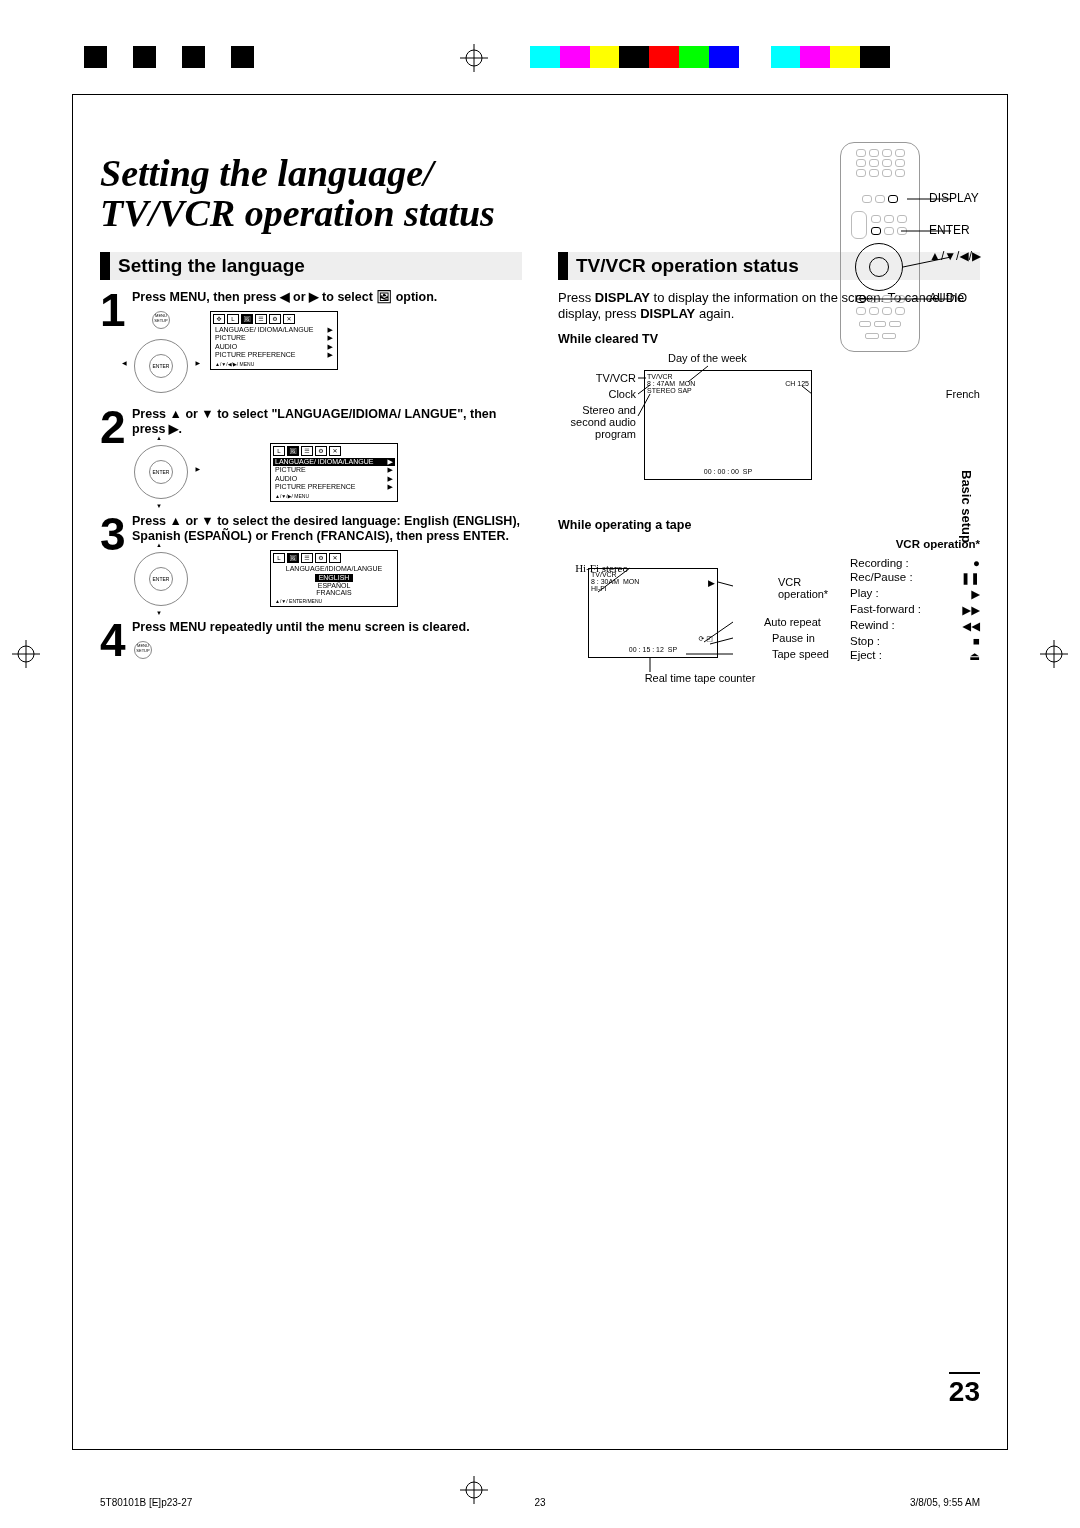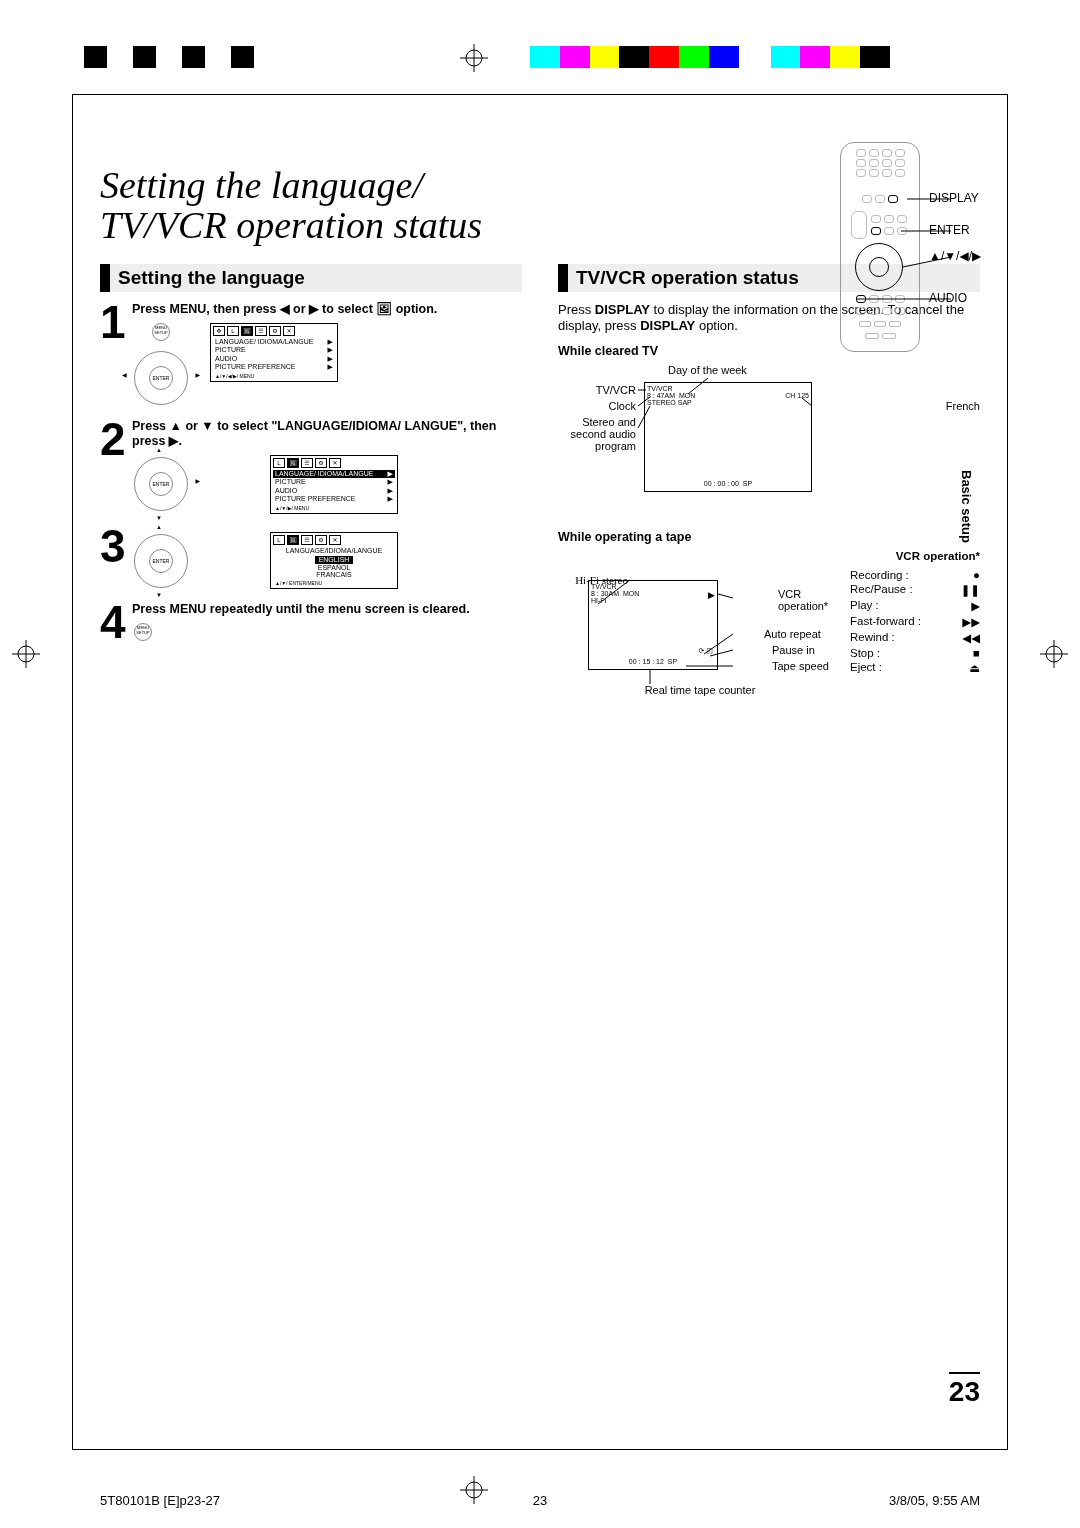--- a/index.html
+++ b/index.html
@@ -34,22 +34,22 @@
   .content {
     position: absolute;
     left: 100px; top: 130px; right: 100px; bottom: 120px;
   }
 
   .title {
     font-family: "Times New Roman", serif;
     font-style: italic;
     font-size: 38px;
     line-height: 1.05;
-    font-weight: 400;
-    margin-top: 36px;
+    font-weight: 700;
+    margin-top: 24px;
   }
 
   .columns {
     display:flex; gap: 36px; margin-top: 18px;
   }
   .col { flex:1; min-width: 0; }
 
   .sec-heading {
     border-left: 10px solid #000;
     background: #eee;
@@ -93,21 +93,21 @@
 
   .osd-box { border:1px solid #000; font-size:7px; padding:2px; position:relative; }
   .callout { font-size:11px; line-height:1.1; }
   .sub-head { font-size:12.5px; font-weight:bold; margin: 6px 0 6px 0; }
 
   .vcr-table { font-size:11.5px; }
   .vcr-table div { display:flex; justify-content:space-between; padding:1px 0; }
 
   .pnum { position:absolute; right:0; bottom:0; font-size:28px; font-weight:bold; border-top:2px solid #000; padding-top:2px; }
 
-  .footer { position:absolute; bottom: 20px; left: 100px; right: 100px; display:flex; justify-content:space-between; font-size:13px; }
+  .footer { position:absolute; bottom: 20px; left: 100px; right: 100px; display:flex; justify-content:space-between; font-size:10px; }
   .footer .mid{ position:absolute; left:50%; transform:translateX(-50%);}
 </style>
 </head>
 <body>
 
 <div class="colorbar-left">
   <div class="sw-k"></div>
     <div class="sw-w swbox"></div>
     <div class="sw-k"></div>
     <div class="sw-w swbox"></div>
@@ -333,20 +333,21 @@
                 </div>
               <div class="foot">▲/▼/▶/ MENU</div>
             </div>
           </div>
         </div>
       </div>
 
       <div class="step">
         <div class="step-num">3</div>
         <div class="step-body">
+          <div class="step-instr">Press ▲ or ▼ to select the desired language: English (ENGLISH), Spanish (ESPAÑOL) or French (FRANCAIS), then press ENTER.</div>
           <div class="step-art">
             <div class="dpad">
                 <div class="ring"></div>
                 <div class="center">ENTER</div>
               <span style="position:absolute;left:24px;top:-8px;font-size:6px;">▲</span>
               <span style="position:absolute;left:24px;bottom:-8px;font-size:6px;">▼</span>
             </div>
             <div style="width:40px;"></div>
             <div class="menu-screen">
               <div class="iconrow">
@@ -377,21 +378,21 @@
           <div class="step-art" style="margin-left:2px;">
             <div class="menu-btn">MENU SETUP</div>
           </div>
         </div>
       </div>
     </div>
 
     <div class="col">
       <div class="sec-heading">TV/VCR operation status</div>
       <div class="intro">
-        <span>Press </span><b>DISPLAY</b><span> to display the information on the screen. To cancel the display, press </span><b>DISPLAY</b><span> option.</span>
+        <span>Press </span><b>DISPLAY</b><span> to display the information on the screen. To cancel the display, press </span><b>DISPLAY</b><span> again.</span>
       </div>
 
       <div class="sub-head">While cleared TV</div>
       <div style="position:relative; height:160px;">
         <div class="callout" style="position:absolute;left:0;top:20px;text-align:right;width:78px;">TV/VCR</div>
         <div class="callout" style="position:absolute;left:0;top:36px;text-align:right;width:78px;">Clock</div>
         <div class="callout" style="position:absolute;left:0;top:52px;text-align:right;width:78px;">Stereo and second audio program</div>
         <div class="callout" style="position:absolute;left:110px;top:0;">Day of the week</div>
         <div class="callout" style="position:absolute;right:0;top:36px;">French</div>
 

